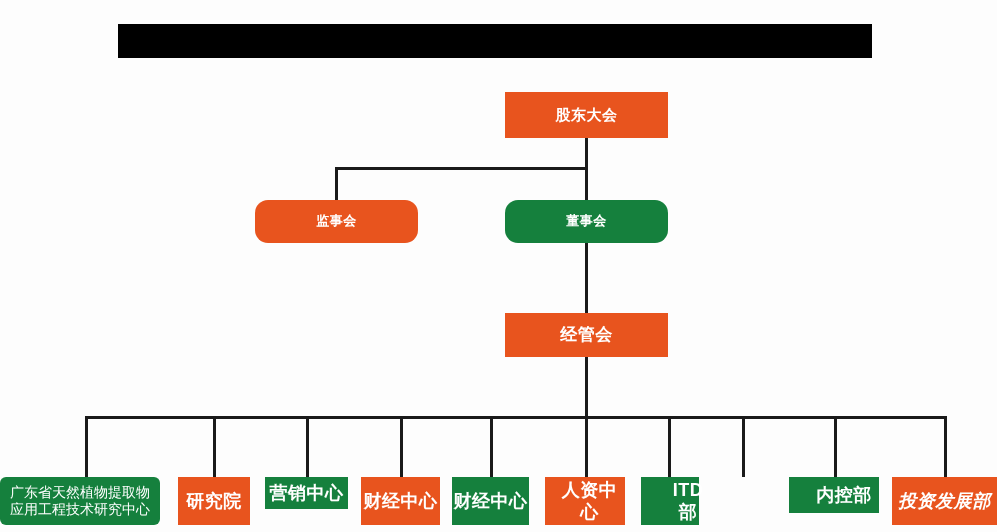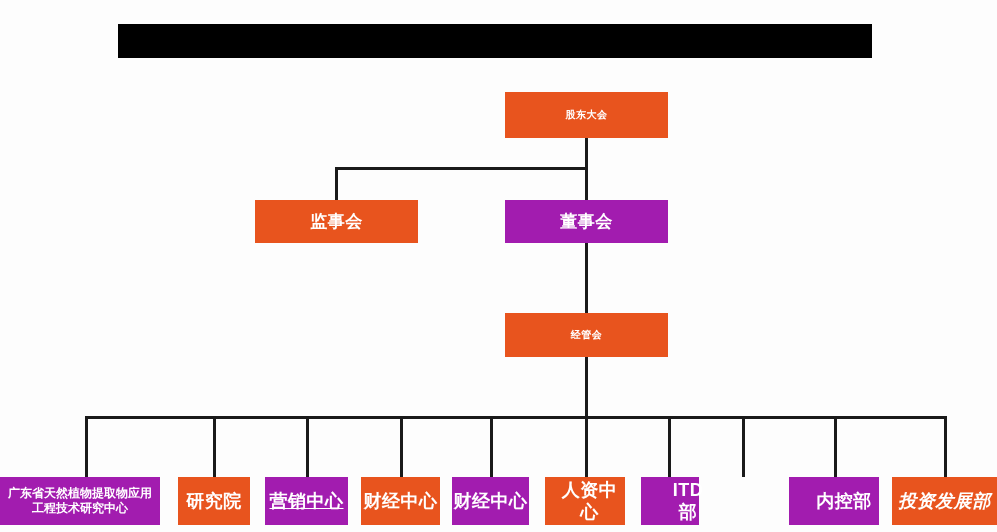--- a/index.html
+++ b/index.html
@@ -38,27 +38,27 @@
     justify-content: center;
     text-align: center;
     color: #ffffff;
     font-weight: bold;
     letter-spacing: 0.5px;
     line-height: 1.25;
     z-index: 3;
     user-select: none;
   }
   .node.dark  { background: #e8541e; }
-  .node.light { background: #a21caf; }
+  .node.light { background: #15803d; }
 
-  .node.lvl1 { font-size: 10px; }
-  .node.lvl2 { font-size: 17px; }
-  .node.lvl3 { font-size: 10px; text-align: right; }
+  .node.lvl1 { font-size: 15px; }
+  .node.lvl2 { font-size: 13px; border-radius: 13px; }
+  .node.lvl3 { font-size: 17px; text-align: right; }
   .node.leaf { font-size: 18px; }
-  .node.leaf.small { font-size: 12px; font-weight: bold; letter-spacing: 0; padding: 0 5px; }
+  .node.leaf.small { font-size: 14px; font-weight: normal; letter-spacing: 0; padding: 0 5px; border-radius: 6px; }
 
   
   .line {
     position: absolute;
     background: #1a1a1a;
     z-index: 1;
   }
   .line.v { width: 3px; }
   .line.h { height: 3px; }
 </style>
@@ -99,28 +99,28 @@
   <div class="node lvl2 dark" style="left:255px; top:200px; width:163px; height:43px;">监事会</div>
 
   <div class="node lvl2 light" style="left:505px; top:200px; width:163px; height:43px;">董事会</div>
 
   <div class="node lvl3 dark" style="left:505px; top:313px; width:163px; height:44px;">经管会</div>
 
   <div class="node leaf light small" style="left:0px; top:477px; width:160px; height:48px;">广东省天然植物提取物应用工程技术研究中心</div>
 
   <div class="node leaf dark" style="left:178px; top:477px; width:72px; height:48px;">研究院</div>
 
-  <div class="node leaf light" style="left:265px; top:477px; width:83px; height:48px;text-decoration:underline;">营销中心</div>
+  <div class="node leaf light" style="left:265px; top:477px; width:83px; height:32px;">营销中心</div>
 
   <div class="node leaf dark" style="left:361px; top:477px; width:79px; height:48px;">财经中心</div>
 
   <div class="node leaf light" style="left:452px; top:477px; width:77px; height:48px;">财经中心</div>
 
   <div class="node leaf dark" style="left:545px; top:477px; width:80px; height:48px;padding-left:9px;">人资中心</div>
 
   <div class="node leaf light" style="left:641px; top:477px; width:58px; height:48px;padding-left:36px;">ITD部</div>
 
 
-  <div class="node leaf light" style="left:789px; top:477px; width:90px; height:48px;padding-left:20px;">内控部</div>
+  <div class="node leaf light" style="left:789px; top:477px; width:90px; height:36px;padding-left:20px;">内控部</div>
 
   <div class="node leaf dark" style="left:892px; top:477px; width:105px; height:48px;font-style:italic;">投资发展部</div>
 
 </div>
 
 </body></html>

